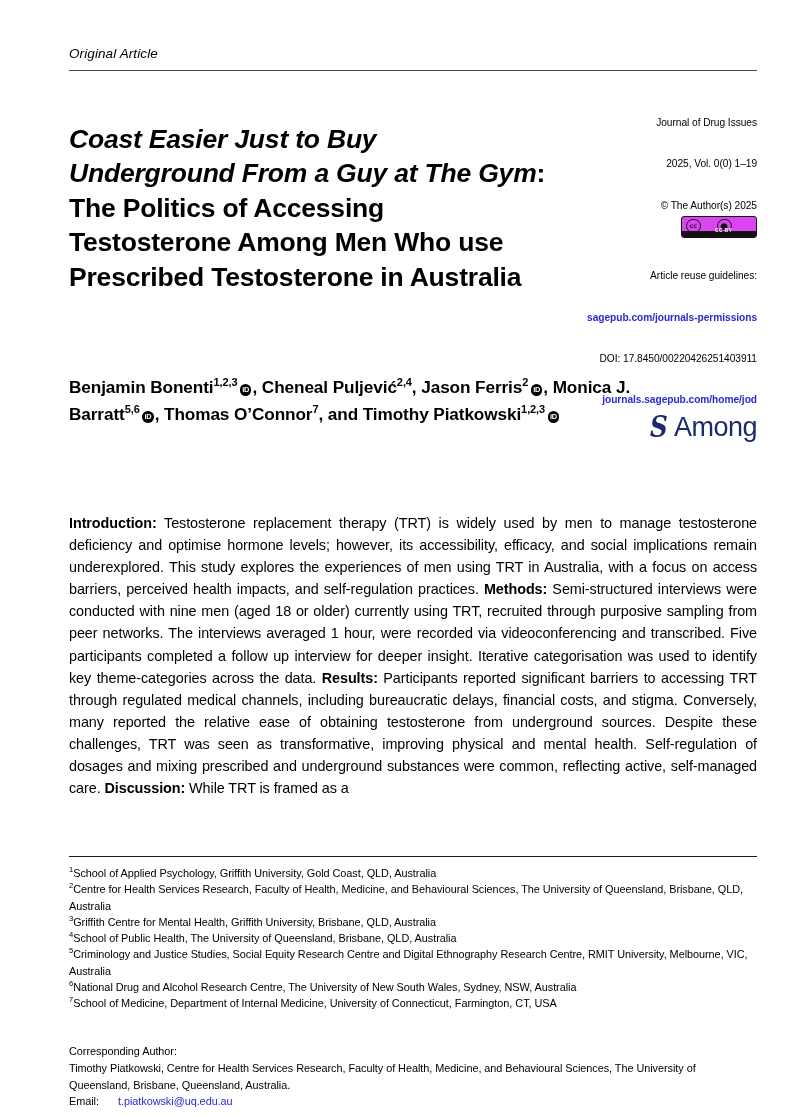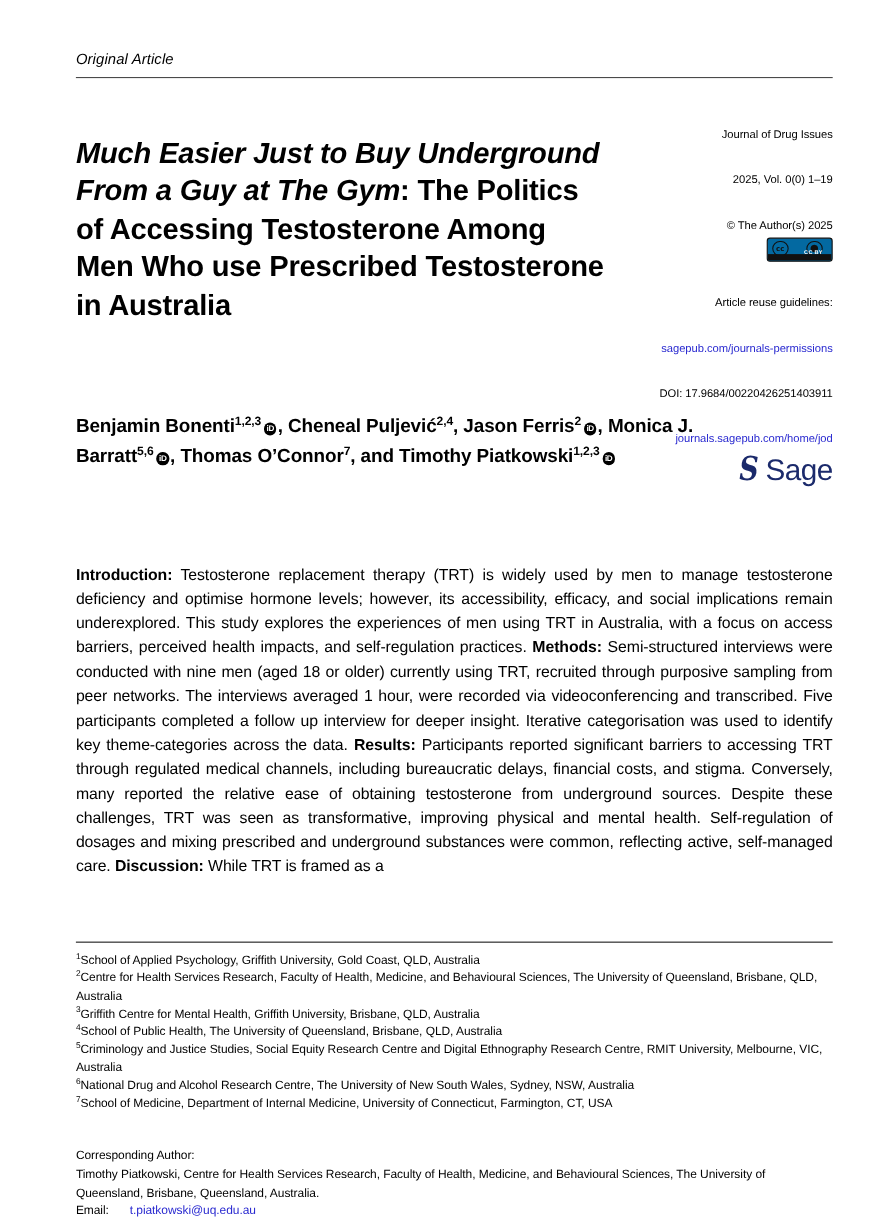--- a/index.html
+++ b/index.html
@@ -48,32 +48,34 @@
     width: 215px;
     text-align: right;
     font-size: 10.2px;
     line-height: 13.4px;
     letter-spacing: -0.05px;
   }
   .journal-box .jline { display: block; white-space: nowrap; margin-top: 28px; }
   .journal-box a, .journal-box .link {
     color: #2a2ad0;
     text-decoration: none;
+    font-weight: bold;
   }
   .cc-badge {
     display: inline-block;
     margin: 4px 0 3px 0;
     width: 58px;
     height: 20px;
     border: 1.3px solid #111;
     border-radius: 3px;
-    background: #0369a1;
+    background: #d946ef;
     position: relative;
     vertical-align: middle;
     overflow: hidden;
+    padding-left: 16px;
   }
   .cc-badge .cc-dark {
     position: absolute;
     left: 0; right: 0; bottom: 0;
     height: 6px;
     background: #111;
   }
   .cc-badge .cc-circ {
     position: absolute;
     top: 1.5px;
@@ -245,29 +247,29 @@
     <span class="jline">2025, Vol. 0(0) 1–19</span>
     <span class="jline">© The Author(s) 2025</span>
     <div class="cc-badge">
       <span class="cc-circ cc-c1">cc</span>
       <span class="cc-circ cc-c2">●</span>
       <span class="cc-dark"></span>
       <span class="cc-by">CC BY</span>
     </div>
     <span class="jline">Article reuse guidelines:</span>
     <span class="jline link">sagepub.com/journals-permissions</span>
-    <span class="jline">DOI: 17.9684/00220426251403911</span>
+    <span class="jline">DOI: 17.8450/00220426251403911</span>
     <span class="jline link">journals.sagepub.com/home/jod</span>
     <div class="sage-logo">
       <span class="sage-s">S</span>
-      <span class="sage-word">Sage</span>
+      <span class="sage-word">Among</span>
     </div>
   </div>
 
-  <h1 class="title"><span class="ital">Much Easier Just to Buy Underground From a Guy at The Gym</span><span>: The Politics of Accessing Testosterone Among Men Who use Prescribed Testosterone in Australia</span></h1>
+  <h1 class="title"><span class="ital">Coast Easier Just to Buy Underground From a Guy at The Gym</span><span>: The Politics of Accessing Testosterone Among Men Who use Prescribed Testosterone in Australia</span></h1>
 
   <div class="authors" id="author-list"><span>Benjamin Bonenti</span><sup>1,2,3</sup><span class="orcid">iD</span><span>, </span><span>Cheneal Puljević</span><sup>2,4</sup><span>, </span><span>Jason Ferris</span><sup>2</sup><span class="orcid">iD</span><span>, </span><span>Monica J. Barratt</span><sup>5,6</sup><span class="orcid">iD</span><span>, </span><span>Thomas O’Connor</span><sup>7</sup><span>, and </span><span>Timothy Piatkowski</span><sup>1,2,3</sup><span class="orcid">iD</span></div>
 
   <div class="abstract-wrap">
     <div class="abstract-body" id="abstract-body"><b>Introduction:</b><span> Testosterone replacement therapy (TRT) is widely used by men to manage testosterone deficiency and optimise hormone levels; however, its accessibility, efficacy, and social implications remain underexplored. This study explores the experiences of men using TRT in Australia, with a focus on access barriers, perceived health impacts, and self-regulation practices. </span><b>Methods:</b><span> Semi-structured interviews were conducted with nine men (aged 18 or older) currently using TRT, recruited through purposive sampling from peer networks. The interviews averaged 1 hour, were recorded via videoconferencing and transcribed. Five participants completed a follow up interview for deeper insight. Iterative categorisation was used to identify key theme-categories across the data. </span><b>Results:</b><span> Participants reported significant barriers to accessing TRT through regulated medical channels, including bureaucratic delays, financial costs, and stigma. Conversely, many reported the relative ease of obtaining testosterone from underground sources. Despite these challenges, TRT was seen as transformative, improving physical and mental health. Self-regulation of dosages and mixing prescribed and underground substances were common, reflecting active, self-managed care. </span><b>Discussion:</b><span> While TRT is framed as a</span></div>
   </div>
 
   <div class="foot-rule"></div>
   <div class="affiliations" id="affiliations">
       <span class="aff"><sup>1</sup><span>School of Applied Psychology, Griffith University, Gold Coast, QLD, Australia</span></span>

